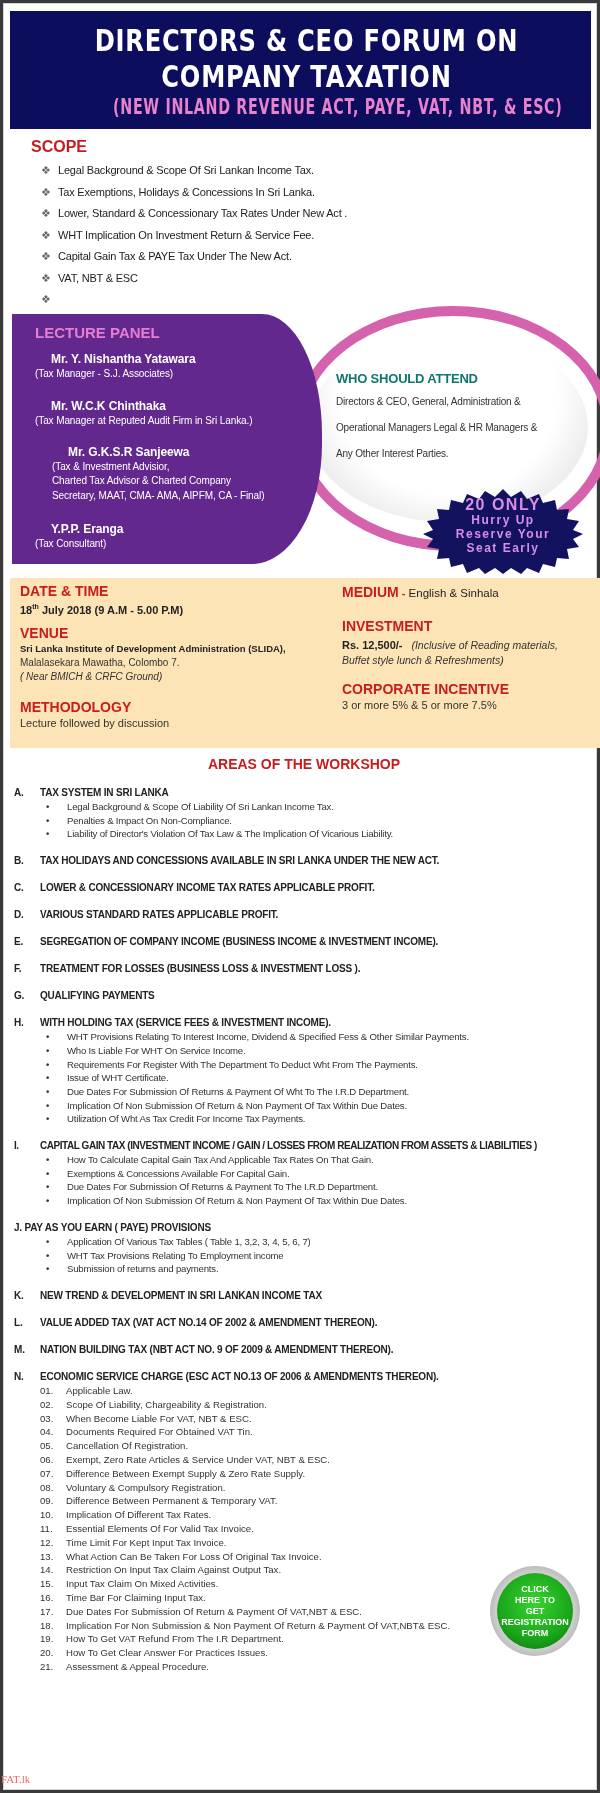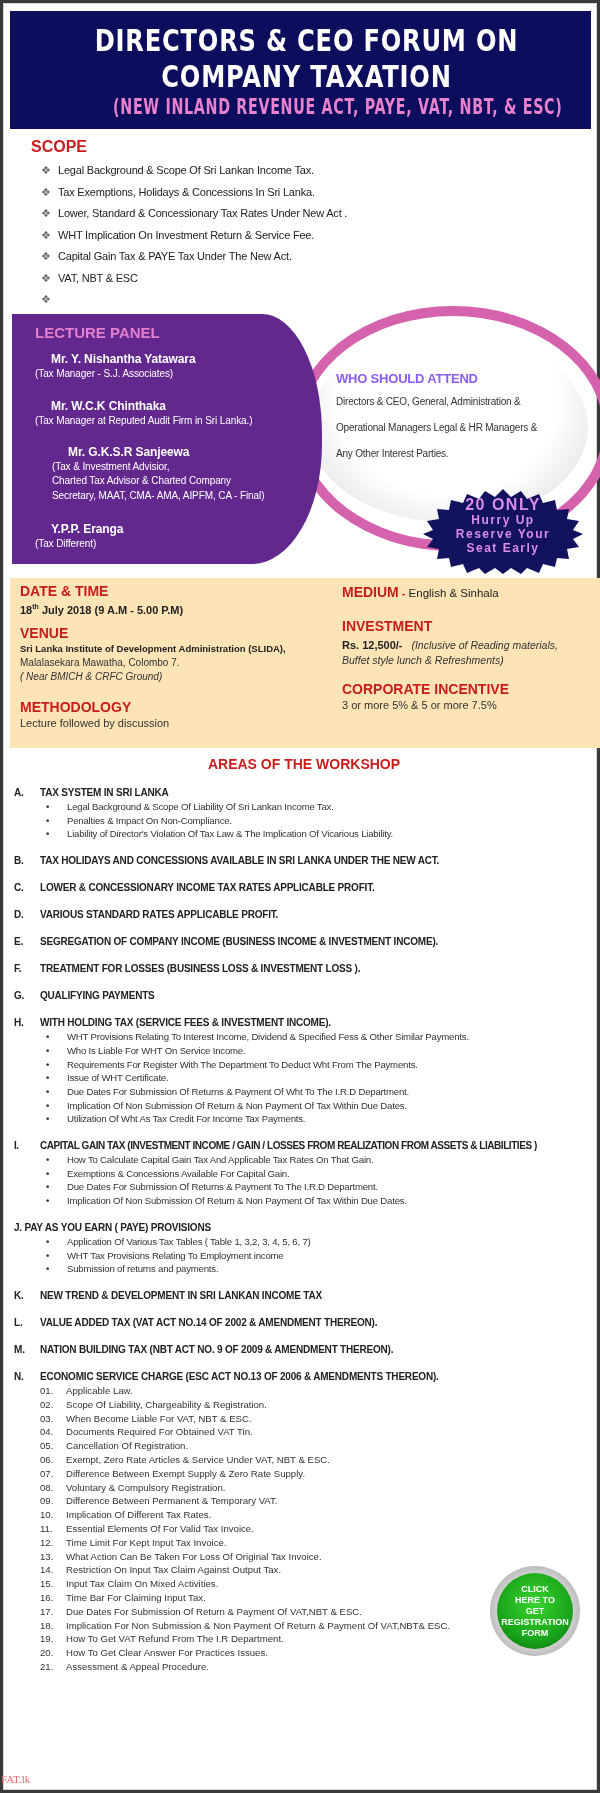--- a/index.html
+++ b/index.html
@@ -22,21 +22,21 @@
 
   
   .panel-wrap { position: absolute; left: 4px; top: 310px; width: 590px; height: 255px; }
   .ring { position: absolute; left: 285px; top: -8px; width: 320px; height: 245px; border: 10px solid #d562ad; border-radius: 50%; border-right-color: #d562ad; }
   .ring-inner { position: absolute; left: 300px; top: 18px; width: 280px; height: 190px; border-radius: 50%; background: radial-gradient(ellipse at 50% 35%, #ffffff 55%, #e8e8e8 80%, #d8d8d8 100%); }
   .panel { position: absolute; left: 4px; top: 0; width: 310px; height: 250px; background: #63288e; border-top-right-radius: 40px 50px; border-bottom-right-radius: 70px 120px; border-top-right-radius: 60px 120px; }
   .panel-title { position: absolute; left: 23px; top: 10px; color: #e47fd0; font-weight: bold; font-size: 15px; }
   .lect { position: absolute; left: 23px; color: #ffffff; font-size: 10px; line-height: 14.5px; letter-spacing: -0.1px; }
   .lect b { font-weight: bold; display: block; font-size: 12px; padding-left: 16px; }
   .who { position: absolute; left: 328px; top: 57px; width: 230px; }
-  .who-title { color: #8b5cf6; font-size: 13px; font-weight: bold; letter-spacing: -0.2px; }
+  .who-title { color: #0f766e; font-size: 13px; font-weight: bold; letter-spacing: -0.2px; }
   .who-line { font-size: 10px; color: #333; line-height: 26px; letter-spacing: -0.2px; }
   .who-line.first { margin-top: 3px; }
 
   .burst { position: absolute; left: 415px; top: 175px; width: 160px; height: 85px; }
   .burst svg { position: absolute; left: 0; top: 0; }
   .burst-text { position: absolute; left: 0; top: 8px; width: 160px; text-align: center; font-weight: bold; letter-spacing: 1.5px; }
   .burst-big { color: #d98de6; font-size: 16px; line-height: 16px; }
   .burst-small { color: #d98de6; font-size: 12px; line-height: 14px; }
 
   
@@ -112,21 +112,21 @@
         <span>(Tax Manager  at Reputed Audit Firm in Sri Lanka.)</span>
       </div>
       <div class="lect" style="top:131px;margin-left:17px;">
         <b>Mr. G.K.S.R Sanjeewa</b>
         <span style="display:block">(Tax &amp; Investment Advisior,</span>
         <span style="display:block">Charted Tax Advisor &amp; Charted Company</span>
         <span style="display:block">Secretary, MAAT, CMA- AMA, AIPFM, CA - Final)</span>
       </div>
       <div class="lect" style="top:208px;">
         <b>Y.P.P. Eranga</b>
-        <span>(Tax Different)</span>
+        <span>(Tax Consultant)</span>
       </div>
     </div>
 
     <div class="who">
       <div class="who-title">WHO SHOULD ATTEND</div>
       <div class="who-line first">Directors &amp; CEO, General, Administration &amp;</div>
       <div class="who-line">Operational Managers Legal &amp; HR Managers &amp;</div>
       <div class="who-line">Any Other Interest Parties.</div>
     </div>
 

